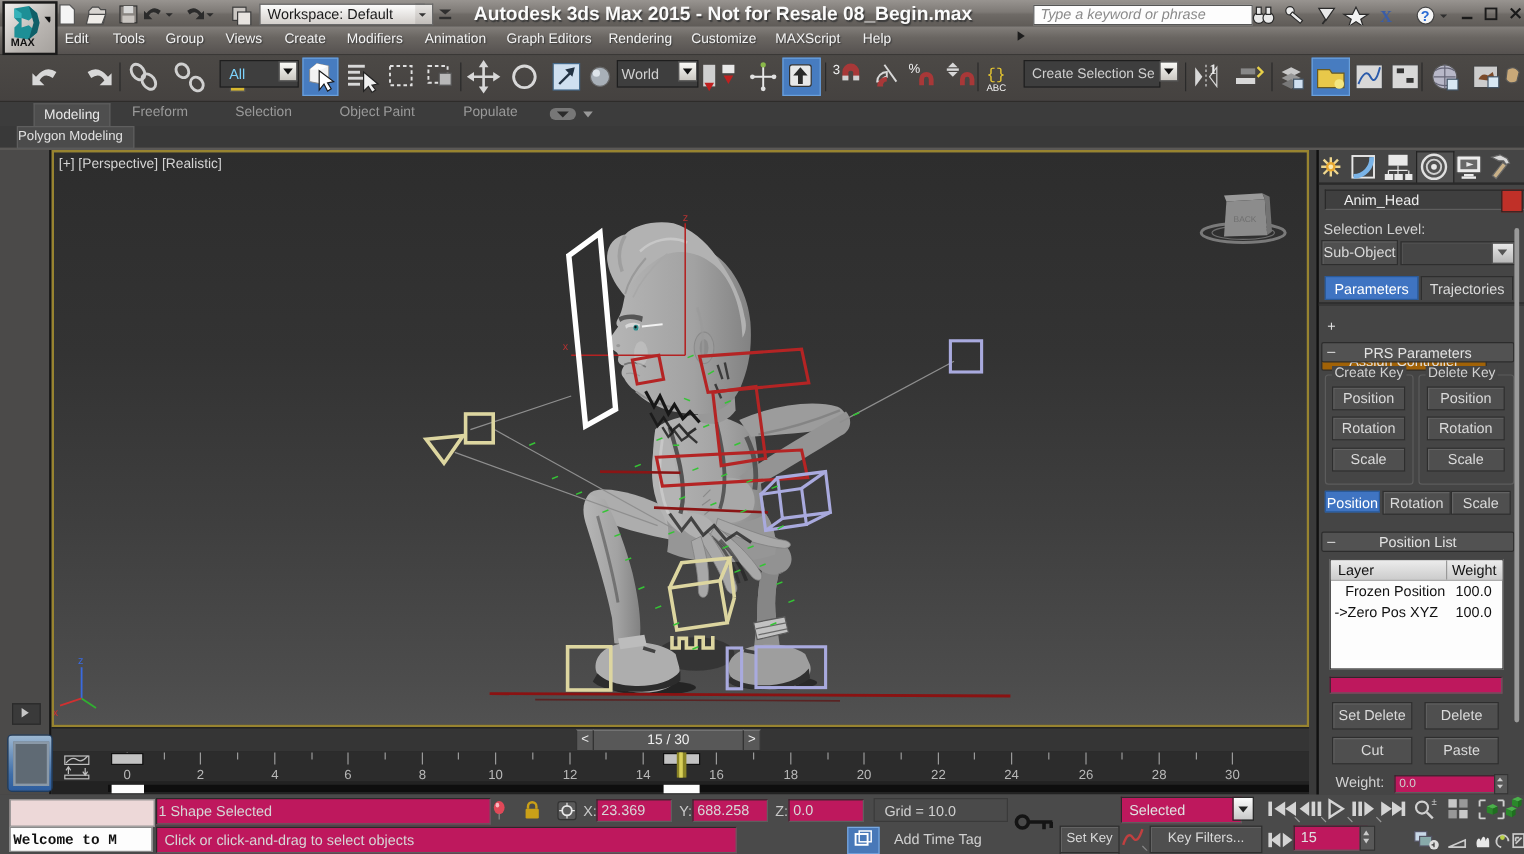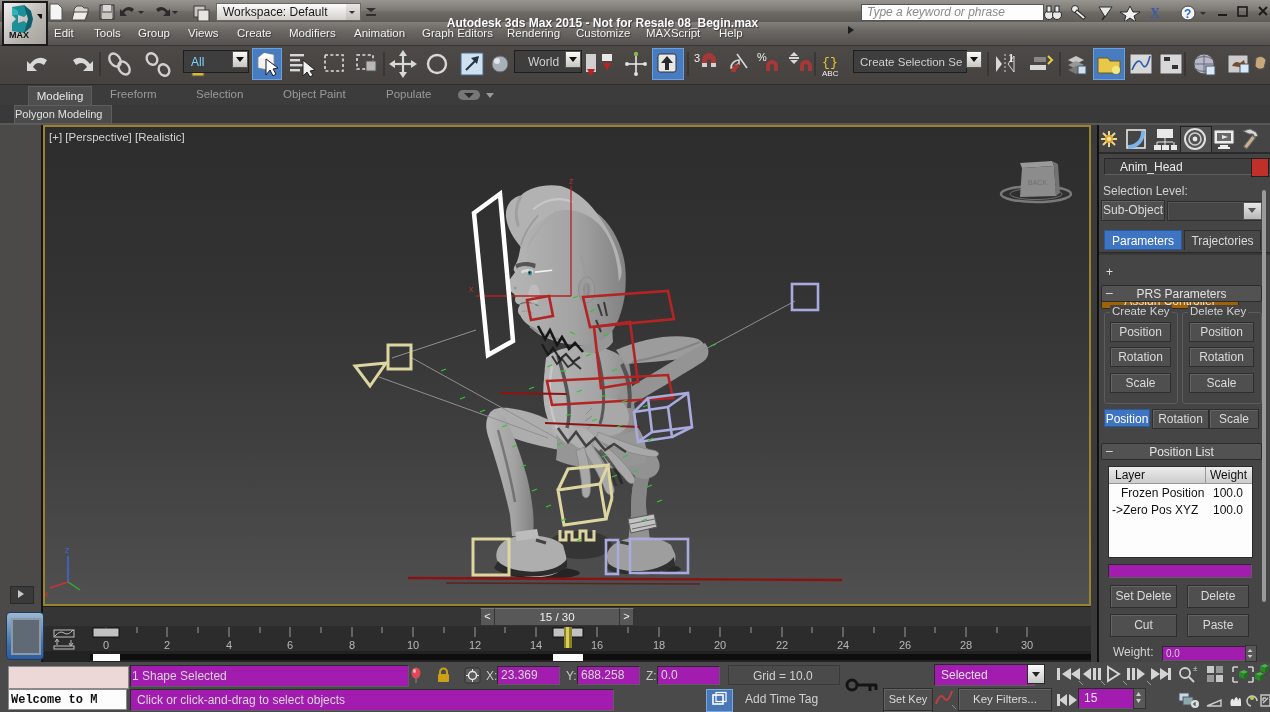--- a/index.html
+++ b/index.html
@@ -1,20 +1,20 @@
 <!DOCTYPE html>
 <html><head>
 <meta charset="utf-8">
 <style>
   html,body{margin:0;padding:0;}
   body{width:1270px;height:712px;overflow:hidden;background:#454545;
        font-family:"Liberation Sans",sans-serif;position:relative;}
   .abs{position:absolute;}
   .txt{color:#dcdcdc;font-size:12px;}
-  .sunken{background:#a21caf;border-top:1px solid #2a2a2a;border-left:1px solid #2a2a2a;
+  .sunken{background:#be185d;border-top:1px solid #2a2a2a;border-left:1px solid #2a2a2a;
           border-bottom:1px solid #5e5e5e;border-right:1px solid #5e5e5e;}
   .btn{background:#4f4f4f;border:1px solid #2e2e2e;box-shadow:inset 1px 1px 0 #636363;
        color:#dadada;text-align:center;}
 </style>
 </head>
 <body>
 
 <div class="abs" id="titlebar" style="left:0;top:0;width:1270px;height:22px;
   background:linear-gradient(#989490,#7e7a76 45%,#6e6a66 55%,#5f5b57);"></div>
 
@@ -68,21 +68,21 @@
 
 <div class="abs" style="left:216px;top:3px;width:130px;height:16px;background:linear-gradient(#fcfcfc,#d4d0cc);border:1px solid #6a6a6a;color:#1a1a1a;font-size:12px;padding-left:6px;line-height:16px;">Workspace: Default</div>
 <div class="abs" style="left:346px;top:3px;width:14px;height:16px;background:linear-gradient(#e8e6e4,#c2beba);border:1px solid #6a6a6a;border-left:none;"><svg width="12" height="16">
       <polygon points="3,7 9,7 6,10" fill="#333"></polygon>
     </svg></div>
 <svg class="abs" style="left:364px;top:6px;" width="16" height="12">
     <polygon points="2,2 12,2 7,6" fill="#2f2f2f"></polygon>
     <rect x="2" y="8" width="10" height="2" fill="#2f2f2f"></rect>
   </svg>
 
-<div class="abs" style="left:370px;top:16px;width:465px;text-align:center;color:#fbfbfb;font-size:12px;font-weight:bold;text-shadow:1px 1px 1px #3a3a3a;">Autodesk 3ds Max  2015  - Not for Resale   08_Begin.max</div>
+<div class="abs" style="left:370px;top:4px;width:465px;text-align:center;color:#fbfbfb;font-size:16px;font-weight:bold;text-shadow:1px 1px 1px #3a3a3a;">Autodesk 3ds Max  2015  - Not for Resale   08_Begin.max</div>
 
 <svg class="abs" style="left:846px;top:25px;" width="10" height="10">
     <polygon points="2,1 8,5 2,9" fill="#1c1c1c"></polygon>
   </svg>
 <div class="abs" style="left:861px;top:4px;width:176px;height:15px;background:#fdfdfd;border:1px solid #555;color:#8a8a8a;font-size:12px;font-style:italic;padding-left:5px;line-height:15px;">Type a keyword or phrase</div>
 <svg class="abs" style="left:1042px;top:4px;" width="180" height="17" viewBox="0 0 180 17">
 
   <circle cx="7" cy="11" r="4.5" fill="#e9e9e9" stroke="#2a2a2a"></circle>
     <circle cx="15" cy="11" r="4.5" fill="#e9e9e9" stroke="#2a2a2a"></circle>
   <rect x="5" y="2" width="4" height="6" fill="#e9e9e9" stroke="#2a2a2a"></rect>
@@ -253,21 +253,21 @@
     <rect x="1240" y="18" width="9" height="9" fill="#d8e8f4" stroke="#456"></rect>
 
     <path d="M1256 12 q6 -4 10 2 l-2 8 q-6 3 -9 -2 z" fill="#c8a878" stroke="#555"></path>
   </svg>
 
   <div class="abs" style="left:183px;top:4px;width:66px;height:23px;background:#3e3e3e;border:1px solid #1e1e1e;font-size:12px;color:#7dd3fc;padding-left:7px;line-height:22px;box-sizing:border-box;">All</div>
   <div class="abs" style="left:232px;top:5px;width:16px;height:17px;background:linear-gradient(#fbfbf8,#c9c6c0);border:1px solid #555;box-sizing:border-box;"><svg width="14" height="15">
         <polygon points="3,5 11,5 7,10" fill="#111"></polygon>
       </svg></div>
 
-  <div class="abs" style="left:514px;top:4px;width:68px;height:23px;background:#3e3e3e;border:1px solid #1e1e1e;font-size:12px;color:#cfcfcf;padding-left:13px;line-height:22px;box-sizing:border-box;">World</div>
+  <div class="abs" style="left:514px;top:4px;width:68px;height:23px;background:#3e3e3e;border:1px solid #1e1e1e;font-size:12px;color:#cfcfcf;padding-left:3px;line-height:22px;box-sizing:border-box;">World</div>
   <div class="abs" style="left:565px;top:5px;width:16px;height:17px;background:linear-gradient(#fbfbf8,#c9c6c0);border:1px solid #555;box-sizing:border-box;"><svg width="14" height="15">
         <polygon points="3,5 11,5 7,10" fill="#111"></polygon>
       </svg></div>
 
   <div class="abs" style="left:853px;top:4px;width:114px;height:23px;background:#3e3e3e;border:1px solid #1e1e1e;font-size:11.5px;color:#cfcfcf;padding-left:6px;line-height:22px;box-sizing:border-box;">Create Selection Se</div>
   <div class="abs" style="left:966px;top:5px;width:16px;height:17px;background:linear-gradient(#fbfbf8,#c9c6c0);border:1px solid #555;box-sizing:border-box;"><svg width="14" height="15">
         <polygon points="3,5 11,5 7,10" fill="#111"></polygon>
       </svg></div>
 </div>
 
@@ -611,21 +611,21 @@
       <line x1="58" y1="9.5" x2="61" y2="9.5"></line>
       <line x1="68" y1="9.5" x2="71" y2="9.5"></line>
     </g>
 </svg>
 <span class="abs txt" style="left:486px;top:669px;color:#c8c8c8;">X:</span>
 <div class="abs sunken" style="left:497px;top:666px;width:58px;height:17px;color:#d8d8d8;font-size:12px;line-height:17px;padding-left:3px;">23.369</div>
 <span class="abs txt" style="left:566px;top:669px;color:#c8c8c8;">Y:</span>
 <div class="abs sunken" style="left:577px;top:666px;width:58px;height:17px;color:#d8d8d8;font-size:12px;line-height:17px;padding-left:3px;">688.258</div>
 <span class="abs txt" style="left:646px;top:669px;color:#c8c8c8;">Z:</span>
 <div class="abs sunken" style="left:657px;top:666px;width:58px;height:17px;color:#d8d8d8;font-size:12px;line-height:17px;padding-left:3px;">0.0</div>
-<div class="abs" style="left:728px;top:665px;width:112px;height:20px;border:1px solid #3a3a3a;color:#d0d0d0;font-size:12px;line-height:20px;padding-left:24px;box-sizing:border-box;">Grid = 10.0</div>
+<div class="abs" style="left:728px;top:665px;width:112px;height:20px;border:1px solid #3a3a3a;color:#d0d0d0;font-size:12px;line-height:20px;padding-left:8px;box-sizing:border-box;">Grid = 10.0</div>
 
 <div class="abs" style="left:706px;top:689px;width:25px;height:21px;background:#4878b8;border:1px solid #78a8e0;">
   <svg width="23" height="19" viewBox="0 0 23 19">
       <rect x="6" y="5" width="10" height="9" fill="none" stroke="#fff" stroke-width="1.6"></rect>
       <rect x="9" y="2.5" width="10" height="9" fill="none" stroke="#fff" stroke-width="1.2"></rect>
     </svg>
 </div>
 <div class="abs" style="left:735px;top:689px;width:125px;height:20px;color:#d0d0d0;font-size:12px;line-height:20px;padding-left:10px;box-sizing:border-box;">Add Time Tag</div>
 
 <svg class="abs" style="left:845px;top:676px;" width="36" height="20" viewBox="0 0 36 20">

